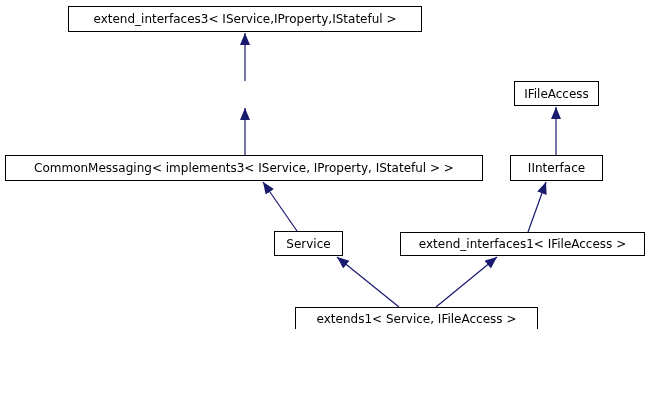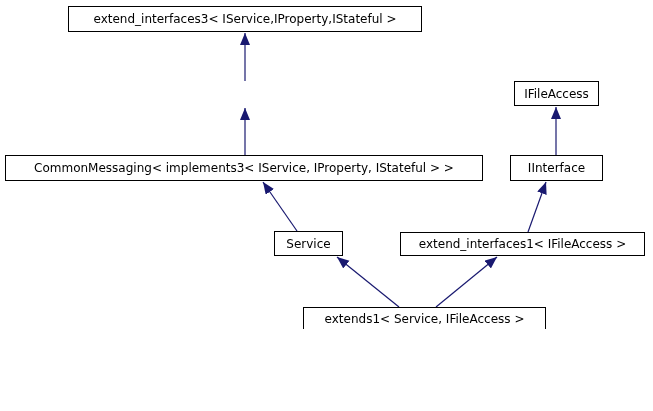--- a/index.html
+++ b/index.html
@@ -75,17 +75,17 @@
   <div class="node" style="left:5px;   top:155px; width:478px; height:26px;">CommonMessaging&lt; implements3&lt; IService, IProperty, IStateful &gt; &gt;</div>
 
   <div class="node" style="left:514px; top:81px;  width:85px;  height:25px;">IFileAccess</div>
 
   <div class="node" style="left:510px; top:155px; width:93px;  height:26px;">IInterface</div>
 
   <div class="node" style="left:274px; top:231px; width:69px;  height:25px;text-align:center;">Service</div>
 
   <div class="node" style="left:400px; top:232px; width:245px; height:24px;">extend_interfaces1&lt; IFileAccess &gt;</div>
 
-  <div class="node" style="left:295px; top:307px; width:243px; height:24px;margin-left:8px;">extends1&lt; Service, IFileAccess &gt;</div>
+  <div class="node" style="left:295px; top:307px; width:243px; height:24px;">extends1&lt; Service, IFileAccess &gt;</div>
 
   <div class="node focus" style="left:382px; top:379px; width:69px; height:25px;">Service</div>
 
 </div>
 
 </body></html>

